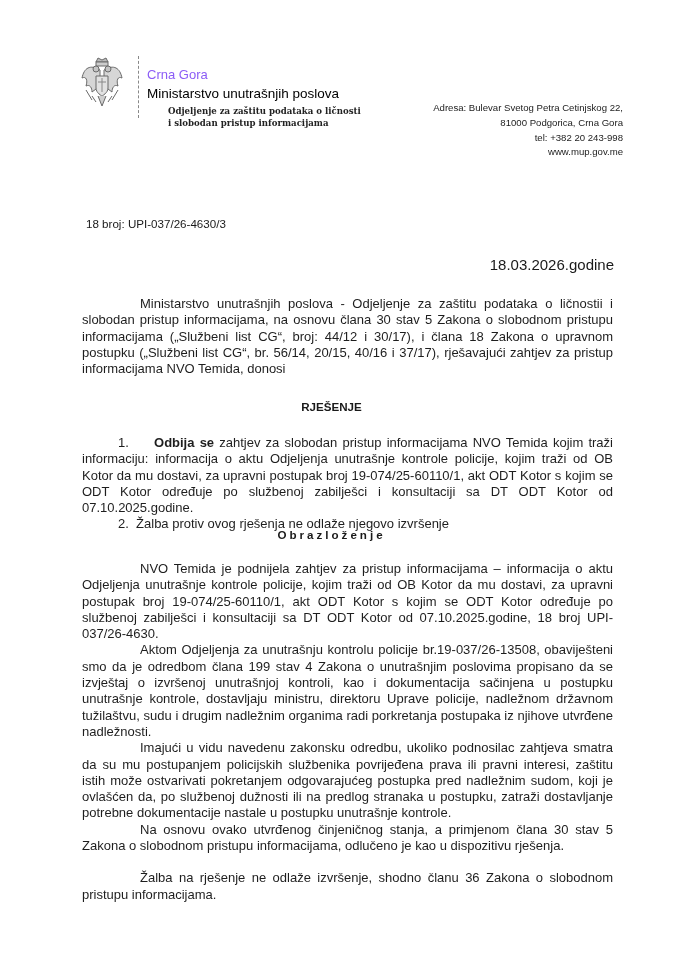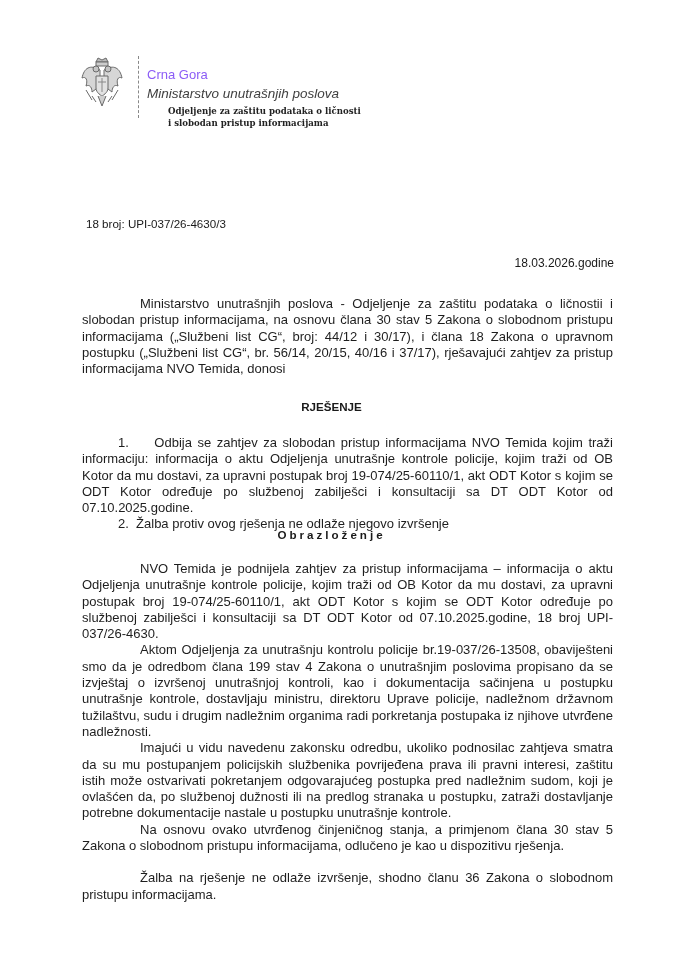--- a/index.html
+++ b/index.html
@@ -35,22 +35,21 @@
     .lh-country {
       position: absolute;
       left: 147px; top: 67px;
       font-size: 13px;
       color: #8b5cf6;
     }
     .lh-ministry {
       position: absolute;
       left: 147px; top: 86px;
       font-size: 13.5px;
-      color: #404040;
-      font-style: italic;
+      color: #000000;
     }
     .lh-dept {
       position: absolute;
       left: 147px; top: 105px;
       font-family: "DejaVu Serif", serif;
       font-size: 8.6px;
       font-weight: bold;
       line-height: 12px;
       color: #222;
       margin-left: 21px;
@@ -65,21 +64,21 @@
     }
     
     .ref {
       position: absolute;
       left: 86px; top: 217px;
       font-size: 11.6px;
     }
     .date {
       position: absolute;
       right: 65px; top: 256px;
-      font-size: 12px;
+      font-size: 15px;
     }
     
     .body {
       position: absolute;
       left: 82px;
       width: 531px;
       font-size: 13px;
       line-height: 16.3px;
       text-align: justify;
       color: #1e1e1e;
@@ -91,21 +90,21 @@
       left: 0; width: 663px;
       text-align: center;
       font-weight: bold;
       font-size: 11.6px;
       color: #1a1a1a;
     }
     .spaced { letter-spacing: 3px; }
     .list-item {
       text-indent: 36px;
     }
-    .bold { font-weight: normal; padding-left: 20px; }
+    .bold { font-weight: bold; padding-left: 20px; }
   </style>
 </head>
 <body>
 
 <div class="page">
 
   <div class="crest">
     <svg width="44" height="58" viewBox="0 0 44 58">
       <g fill="none" stroke="#6a6a6a" stroke-width="1">
 
@@ -130,20 +129,26 @@
   </div>
   <div class="vrule"></div>
 
   <div class="lh-country">Crna Gora</div>
   <div class="lh-ministry">Ministarstvo unutrašnjih poslova</div>
   <div class="lh-dept">
     <div>Odjeljenje za zaštitu podataka o ličnosti</div>
     <div>i slobodan pristup informacijama</div>
   </div>
 
+  <div class="addr">
+    <div>Adresa: Bulevar Svetog Petra Cetinjskog 22,</div>
+    <div>81000 Podgorica, Crna Gora</div>
+    <div>tel: +382 20 243-998</div>
+    <div>www.mup.gov.me</div>
+  </div>
 
   <div class="ref">18 broj: UPI-037/26-4630/3</div>
   <div class="date">18.03.2026.godine</div>
 
   <div class="body" style="top:296px;">
     <p class="indent">Ministarstvo unutrašnjih poslova - Odjeljenje za zaštitu podataka o ličnostii i slobodan pristup informacijama, na osnovu člana 30 stav 5 Zakona o slobodnom pristupu informacijama („Službeni list CG“, broj: 44/12 i 30/17), i člana 18 Zakona o upravnom postupku („Službeni list CG“, br. 56/14, 20/15, 40/16 i 37/17), rješavajući zahtjev za pristup informacijama NVO Temida, donosi</p>
   </div>
 
   <div class="title" style="top:400px;">RJEŠENJE</div>
 

